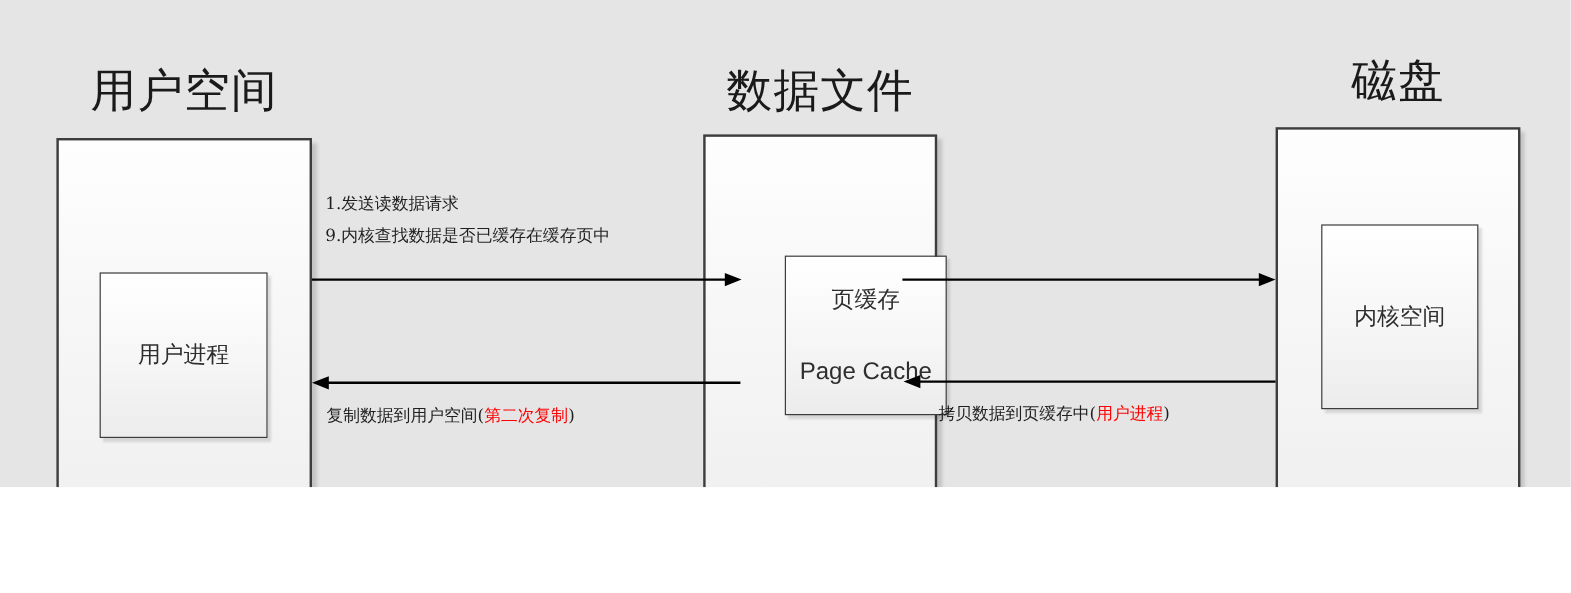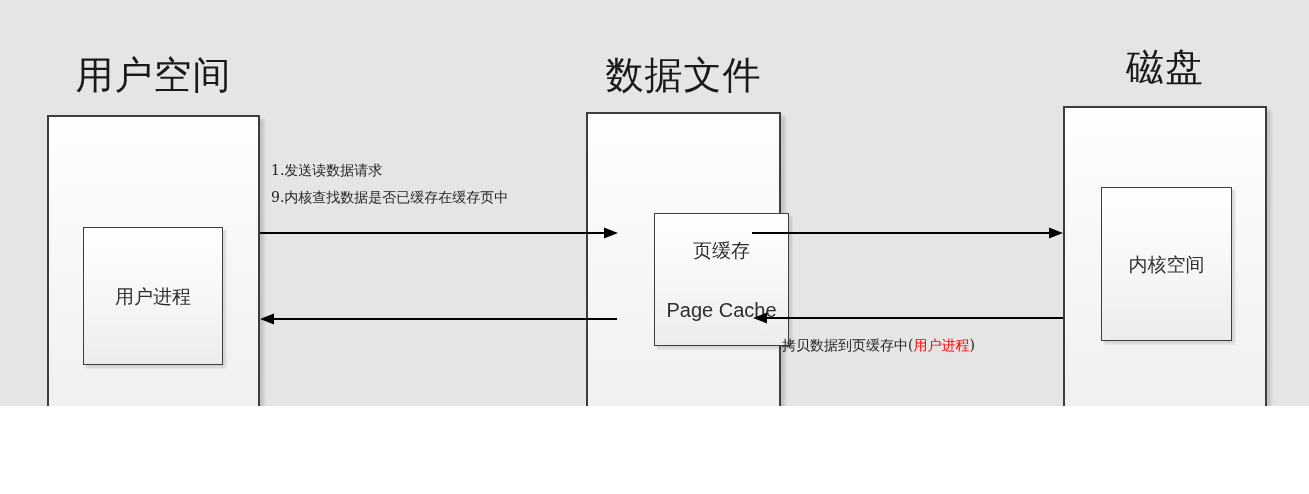--- a/index.html
+++ b/index.html
@@ -108,18 +108,21 @@
     <line x1="617" y1="319" x2="273" y2="319" stroke="#000000" stroke-width="2"></line>
     <polygon points="260,319 274,313.5 274,324.5" fill="#000000"></polygon>
   </svg>
 
   <div class="flow-label" style="left:271px; top:157px;">
     <div>1.发送读数据请求</div>
     <div>9.内核查找数据是否已缓存在缓存页中</div>
   </div>
 
 
+  <div class="flow-label" style="left:272px; top:334px;">
+    <span>复制数据到用户空间(</span><span class="hl">第二次复制</span><span>)</span>
+  </div>
 
   <div class="flow-label" style="left:782px; top:332px;">
     <span>拷贝数据到页缓存中(</span><span class="hl">用户进程</span><span>)</span>
   </div>
 
 </div>
 
 </body></html>

